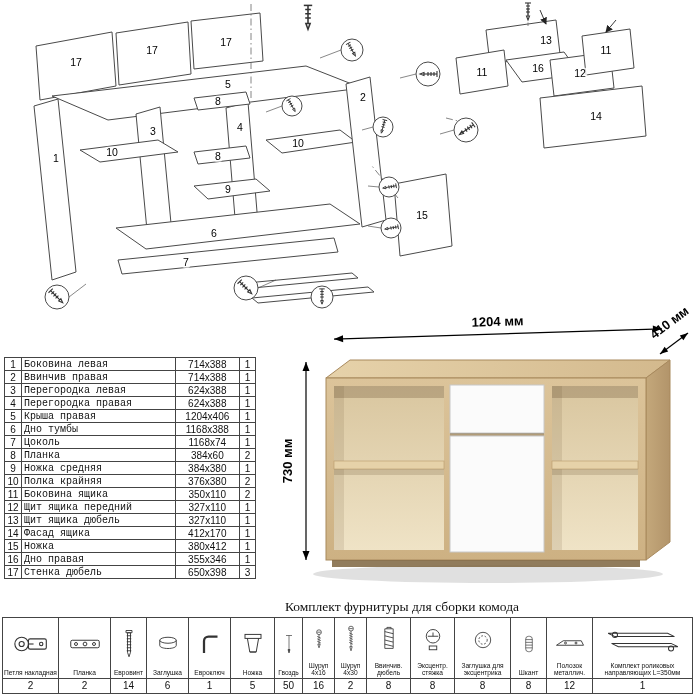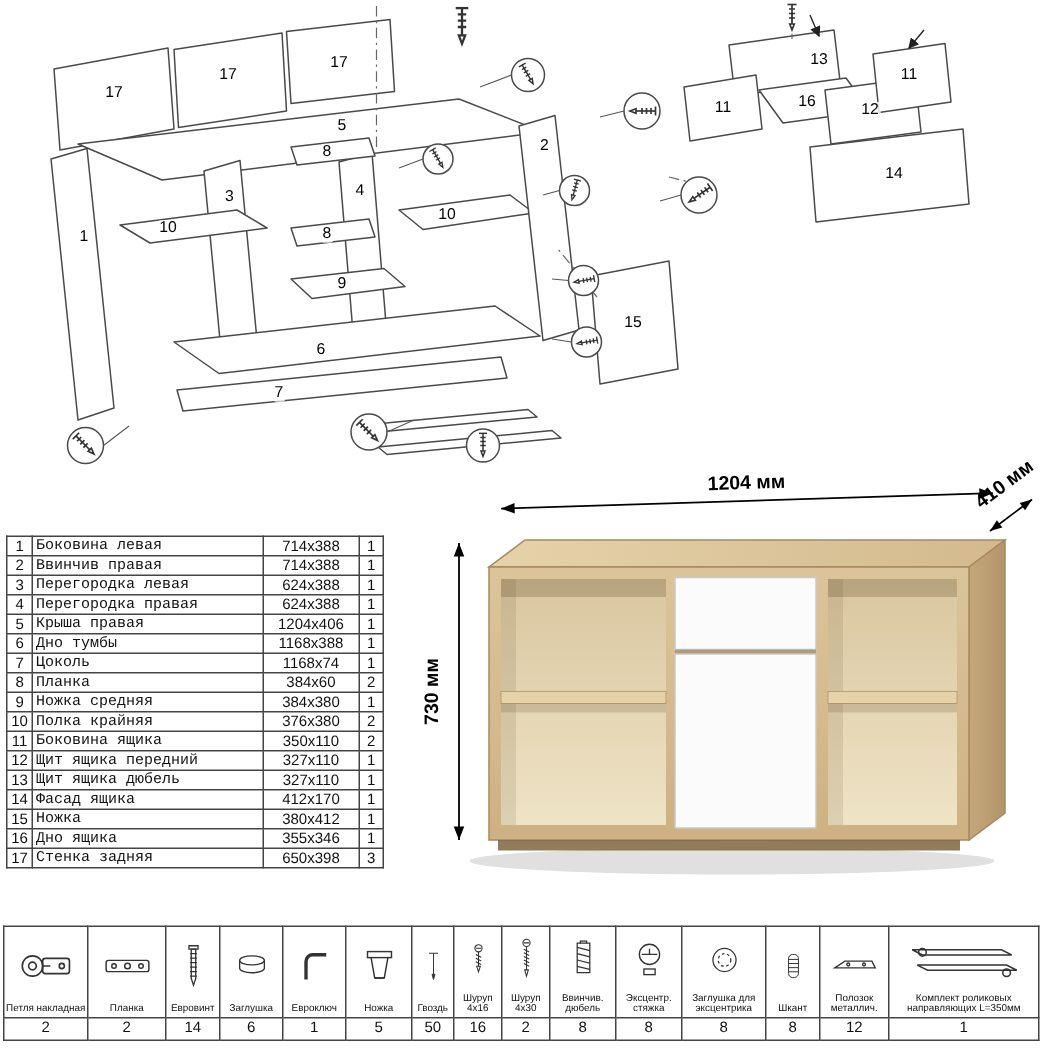--- a/index.html
+++ b/index.html
@@ -260,27 +260,27 @@
           <td class="c-qty">1</td>
         </tr>
         <tr>
           <td class="c-num">15</td>
           <td class="c-name">Ножка</td>
           <td class="c-size">380x412</td>
           <td class="c-qty">1</td>
         </tr>
         <tr>
           <td class="c-num">16</td>
-          <td class="c-name">Дно ящика</td>
+          <td class="c-name">Дно правая</td>
           <td class="c-size">355x346</td>
           <td class="c-qty">1</td>
         </tr>
         <tr>
           <td class="c-num">17</td>
-          <td class="c-name">Стенка задняя</td>
+          <td class="c-name">Стенка дюбель</td>
           <td class="c-size">650x398</td>
           <td class="c-qty">3</td>
         </tr>
       </tbody>
   </table>
 
   <div class="render">
     <svg width="418" height="296" viewBox="0 0 418 296">
       <defs>
         <linearGradient id="gTop" x1="0" y1="0" x2="1" y2="0">
@@ -343,20 +343,21 @@
 
       <g>
         <line x1="30" y1="54" x2="30" y2="252" stroke="#000" stroke-width="1.2"></line>
         <polygon points="30,54 26.5,63 33.5,63" fill="#000"></polygon>
         <polygon points="30,252 26.5,243 33.5,243" fill="#000"></polygon>
         <text class="dim-label" transform="rotate(-90 16 153)" x="16" y="153" text-anchor="middle">730 мм</text>
       </g>
     </svg>
   </div>
 
+  <div class="hw-title">Комплект фурнитуры для сборки комода</div>
   <table class="hw-table">
     <tbody>
       <tr id="hw-row-items">
           <td style="width: 56px;">
             <div class="hw-cell">
               <div class="hw-icon">
                 <svg xmlns="http://www.w3.org/2000/svg" viewBox="0 0 44 40" width="40" height="34">
                   <g fill="none" stroke="#333" stroke-width="1.3">
                     <circle cx="11" cy="20" r="8"></circle>
                     <circle cx="11" cy="20" r="3"></circle>

